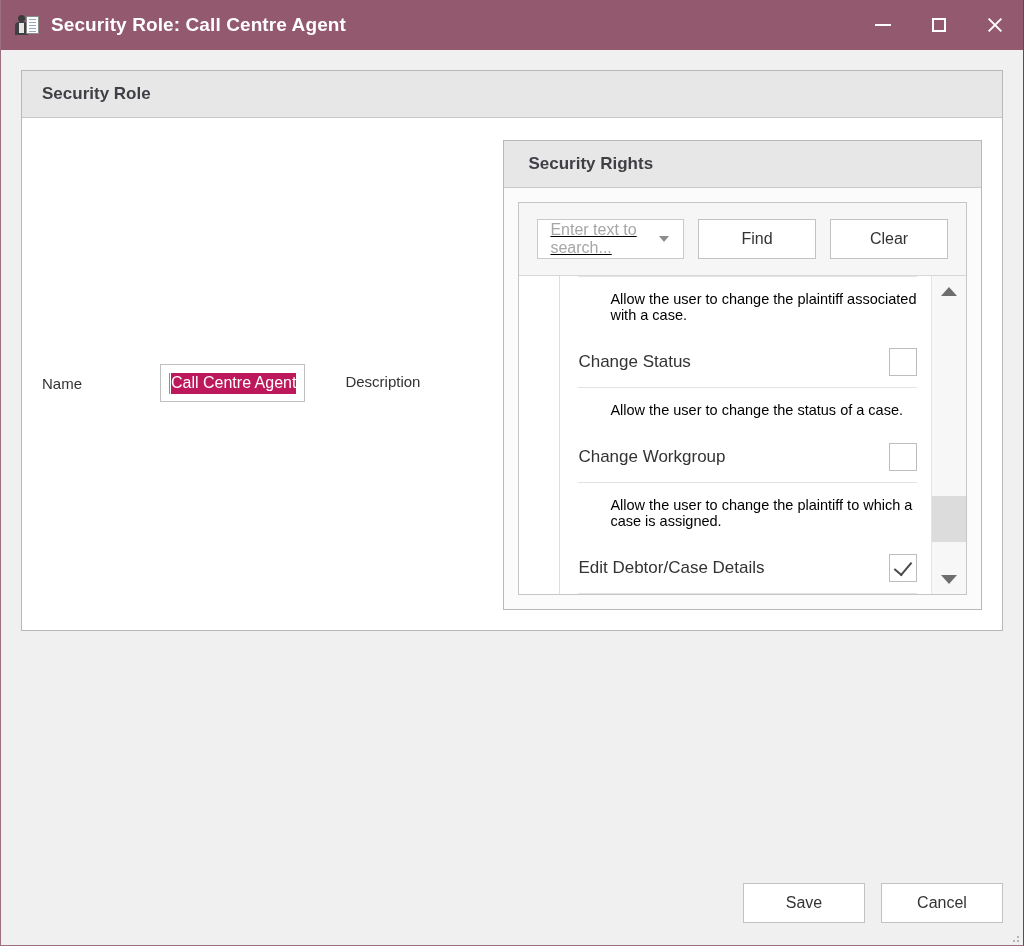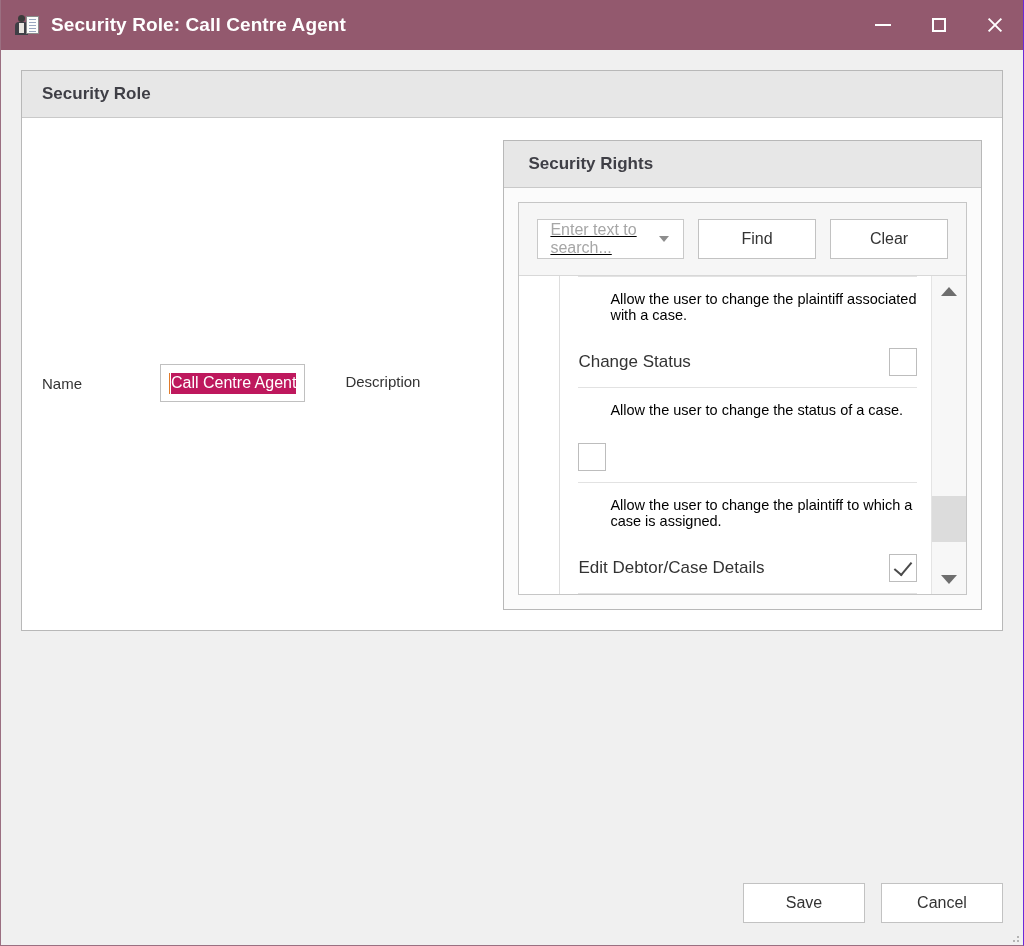--- a/index.html
+++ b/index.html
@@ -552,20 +552,21 @@
                     <div class="right-title-row">
                       <div class="right-title">Change Status</div>
                       <div class="checkbox"></div>
                     </div>
                     <div class="right-sep"></div>
                     <div class="right-desc">Allow the user to change the status of a case.</div>
                   </div>
 
                   <div class="right-item">
                     <div class="right-title-row">
+                      <div class="right-title">Change Workgroup</div>
                       <div class="checkbox"></div>
                     </div>
                     <div class="right-sep"></div>
                     <div class="right-desc">Allow the user to change the plaintiff to which a case is assigned.</div>
                   </div>
 
                   <div class="right-item">
                     <div class="right-title-row">
                       <div class="right-title">Edit Debtor/Case Details</div>
                       <div class="checkbox checked"></div>

